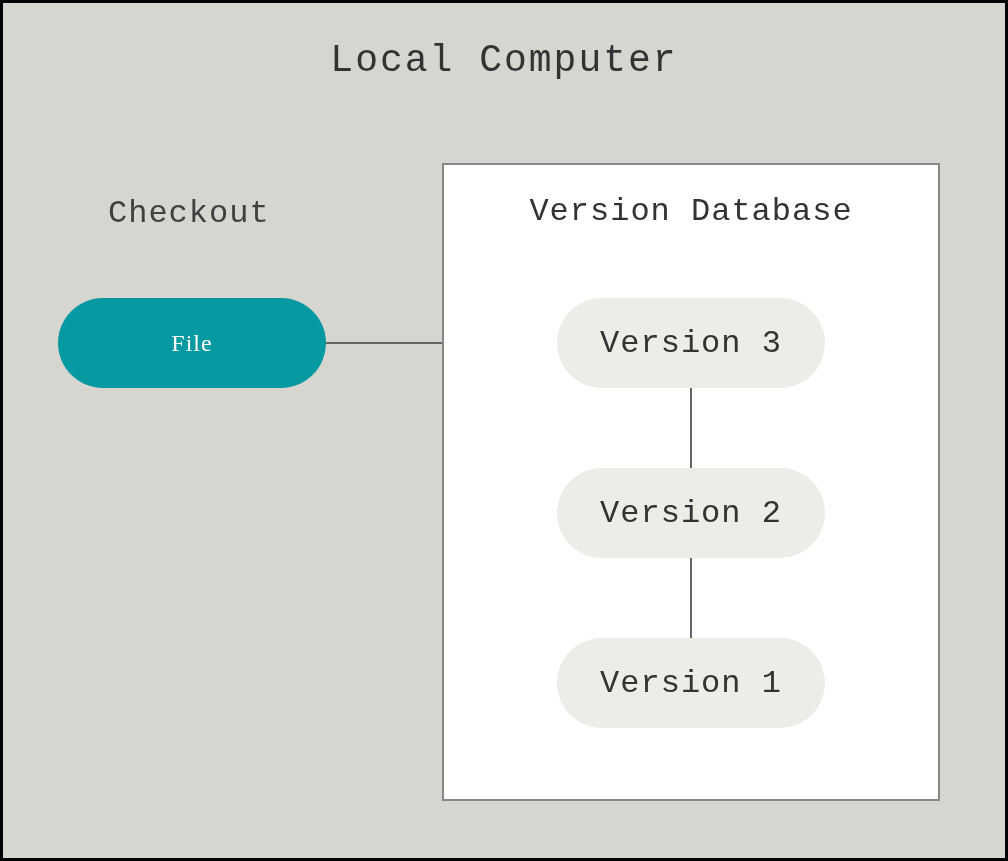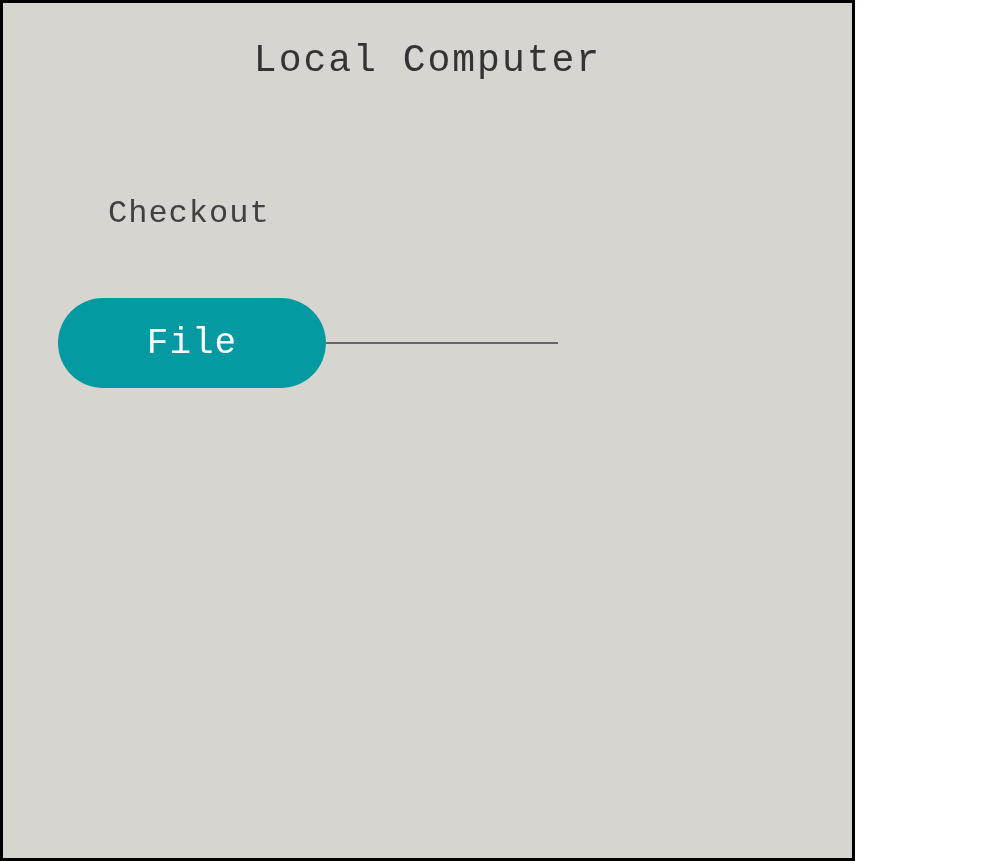--- a/index.html
+++ b/index.html
@@ -7,21 +7,21 @@
       padding: 0;
       box-sizing: border-box;
     }
     body {
       width: 1008px;
       height: 861px;
       font-family: 'Courier New', Courier, monospace;
       background: #fff;
     }
     .outer-container {
-      width: 855px;
+      width: 1008px;
       height: 861px;
       background: #d6d5d0;
       border: 3px solid #000;
       position: relative;
     }
     .title {
       position: absolute;
       top: 36px;
       left: 50%;
       transform: translateX(-50%);
@@ -43,23 +43,24 @@
       left: 55px;
       width: 268px;
       height: 90px;
       background: #059aa2;
       border-radius: 45px;
       display: flex;
       align-items: center;
       justify-content: center;
     }
     .file-label {
-      font-size: 36px;
+      font-size: 24px;
       color: #fff;
       letter-spacing: 1px;
+      font-family: Liberation Serif, serif;
     }
     .db-container {
       position: absolute;
       top: 160px;
       left: 439px;
       width: 498px;
       height: 638px;
       background: #fff;
       border: 2px solid #888;
     }
@@ -128,13 +129,32 @@
   <div class="title">Local Computer</div>
 
   <div class="checkout-label">Checkout</div>
 
   <div class="connector-h"></div>
 
   <div class="file-node">
     <span class="file-label">File</span>
   </div>
 
+  <div class="db-container">
+    <div class="db-title">Version Database</div>
+
+    <div class="version-node v3">
+      <span class="version-label">Version 3</span>
+    </div>
+
+    <div class="connector-v1"></div>
+
+    <div class="version-node v2">
+      <span class="version-label">Version 2</span>
+    </div>
+
+    <div class="connector-v2"></div>
+
+    <div class="version-node v1">
+      <span class="version-label">Version 1</span>
+    </div>
+  </div>
 </div>
 
 </body></html>

